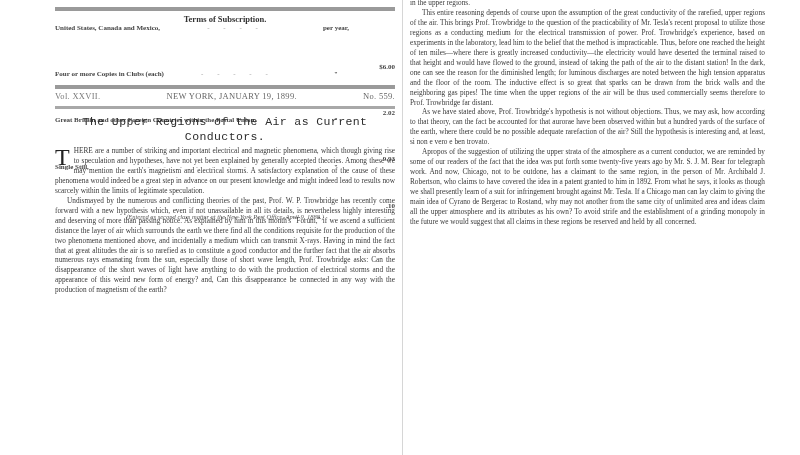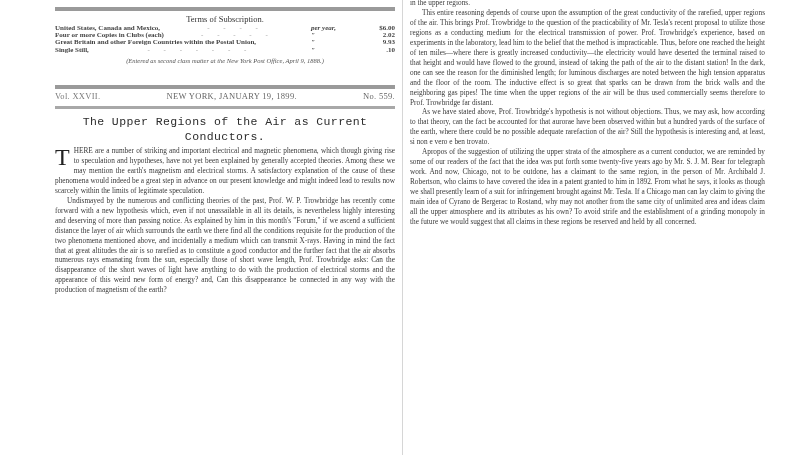--- a/index.html
+++ b/index.html
@@ -9,26 +9,26 @@
     position: relative;
   }
   .page { position: absolute; left: 0; top: 0; width: 800px; height: 455px; }
   .col-left { position: absolute; left: 55px; top: 0; width: 340px; }
   .col-right { position: absolute; left: 410px; top: 0; width: 355px; }
   .col-divider { position: absolute; left: 402px; top: 0; width: 1px; height: 455px; background: #d6d6d6; }
 
   .rule-thick { height: 4px; background: #9a9a9a; margin: 0; }
   .top-rule { position: absolute; top: 7px; left: 0; width: 340px; }
   .terms { position: absolute; top: 14px; left: 0; width: 340px; font-size: 7px; line-height: 7.2px; color: #444; }
-  .terms-title { text-align: center; font-weight: normal; font-size: 8.5px; line-height: 10px; margin-bottom: 1px; color: #333; }
+  .terms-title { text-align: center; font-weight: bold; font-size: 8.5px; line-height: 10px; margin-bottom: 1px; color: #333; }
   .terms-row { display: flex; font-weight: bold; white-space: nowrap; }
   .terms-row .lbl { flex: 0 0 auto; }
   .terms-row .dots { flex: 1 1 auto; text-align: center; color: #aaa; letter-spacing: 6px; overflow: hidden; }
-  .terms-row .per { flex: 0 0 50px; text-align: left; padding-right: 6px; font-style: italic; }
-  .terms-row .price { flex: 0 0 28px; text-align: right; }
+  .terms-row .per { flex: 0 0 50px; text-align: center; padding-right: 6px; }
+  .terms-row .price { flex: 0 0 28px; text-align: right; margin-top: 39px; }
   .terms-note { text-align: center; font-style: italic; font-size: 6.5px; margin-top: 3px; color: #555; }
   .mid-rule { position: absolute; top: 85px; left: 0; width: 340px; }
   .masthead { position: absolute; top: 91px; left: 0; width: 340px; display: flex; justify-content: space-between; font-size: 8.5px; color: #666; letter-spacing: 0.3px; }
   .masthead .vol { color: #777; }
   .bottom-rule { position: absolute; top: 106px; left: 0; width: 340px; height: 3px; background: #a8a8a8; }
 
   .headline { position: absolute; top: 114px; left: 0; width: 340px; text-align: center; font-size: 11.5px; line-height: 15px; color: #2c2c2c; letter-spacing: 0.4px; font-family: Liberation Mono, monospace; }
 
   .body-text { font-size: 7.3px; line-height: 9.95px; text-align: justify; color: #3a3a3a; margin: 0; }
   .body-text p { margin: 0; text-indent: 12px; }

